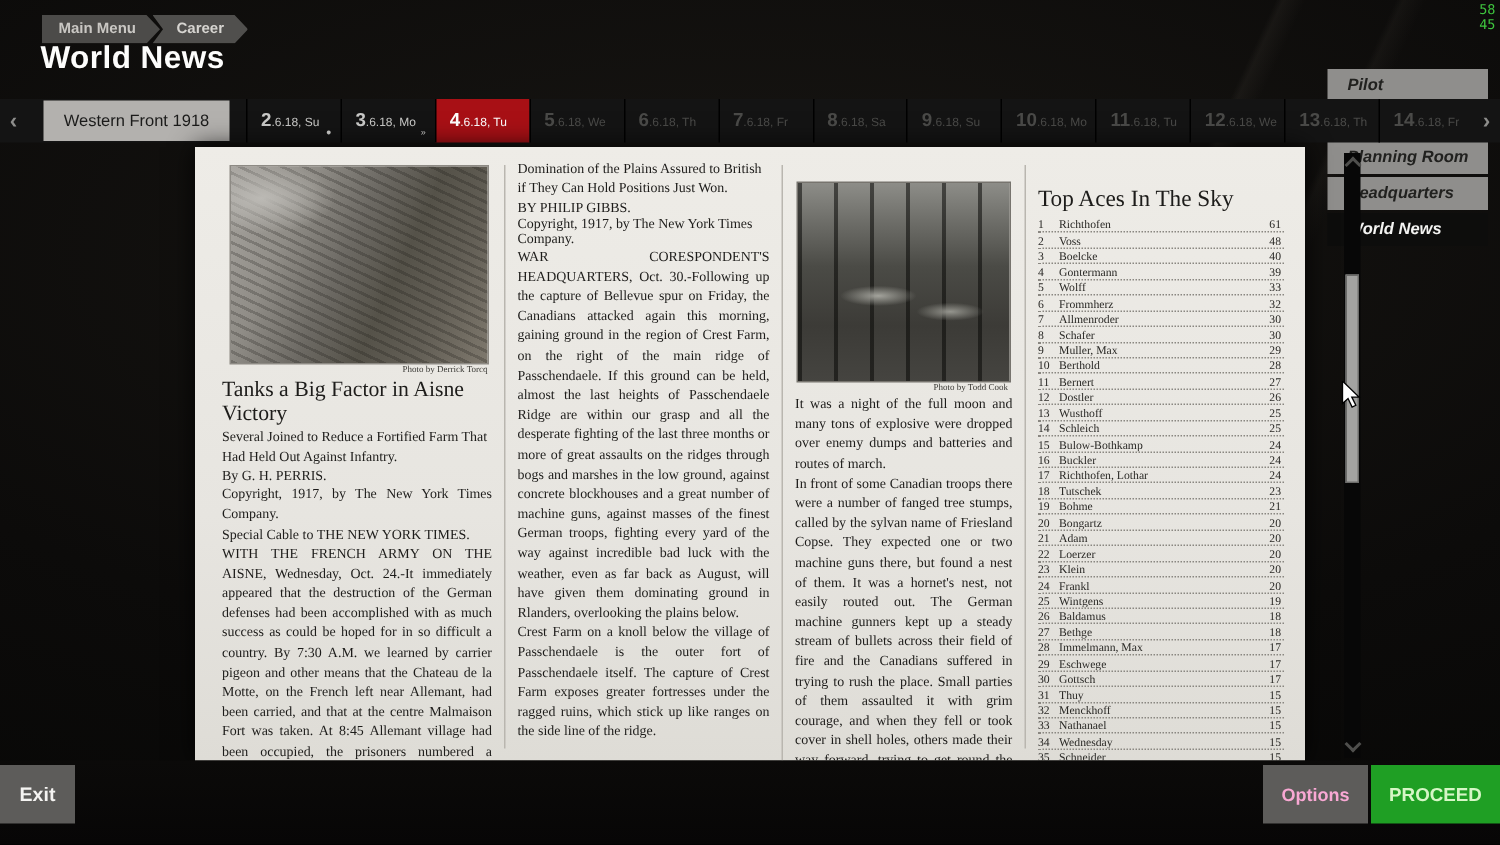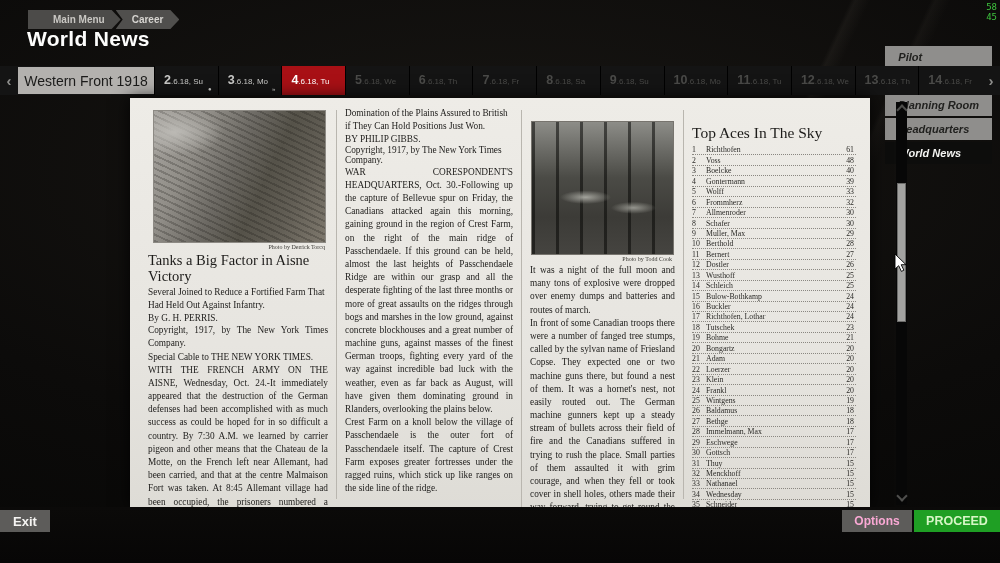--- a/index.html
+++ b/index.html
@@ -11,40 +11,40 @@
                linear-gradient(115deg, transparent 62%, rgba(70,65,58,.14) 63%, transparent 66%);
     pointer-events:none;}
 
   
   .fps{position:absolute;top:2px;right:3px;text-align:right;color:#3ec43e;
     font-family:"DejaVu Sans Mono",monospace;font-size:9px;line-height:1.15;}
 
   
   .breadcrumb{position:absolute;top:10px;left:28px;display:flex;}
   .crumb{background:#4c4b49;color:#c9c7c3;font-size:10px;font-weight:bold;
-    padding:4px 16px 4px 25px;
+    padding:4px 16px 4px 11px;
     clip-path:polygon(0 0, calc(100% - 9px) 0, 100% 50%, calc(100% - 9px) 100%, 0 100%);}
   .crumb + .crumb{margin-left:-5px;padding-left:16px;background:#504f4d;color:#d6d4d0;
     clip-path:polygon(0 0, calc(100% - 9px) 0, 100% 50%, calc(100% - 9px) 100%, 0 100%, 7px 50%);}
 
   .page-title{position:absolute;top:27px;left:27px;margin:0;font-size:21px;font-weight:bold;
     color:#fdfdfc;letter-spacing:.3px;}
 
   
   .nav-tabs{position:absolute;top:46px;right:8px;display:flex;gap:2px;flex-direction:column;}
   .nav-tab{height:22px;padding:0 13px;display:flex;align-items:center;background:#8f8e8c;
     color:#21211f;font-style:italic;font-weight:bold;font-size:11px;cursor:default;}
   .nav-tab.active{background:#0d0d0c;color:#f3f3f1;}
 
   
   .date-bar{position:absolute;top:66px;left:0;right:0;height:29px;background:#141414;
     display:flex;align-items:stretch;}
   .chev{width:18px;display:flex;align-items:center;justify-content:center;color:#8d8d8b;
     font-size:15px;font-weight:bold;}
-  .campaign{width:136px;margin:1px 0;background:#b3b1ae;color:#1b1b1a;font-size:14px;
+  .campaign{width:124px;margin:1px 11px;background:#b3b1ae;color:#1b1b1a;font-size:11px;
     display:flex;align-items:center;justify-content:center;}
   .dates{flex:1;display:flex;}
   .date-tab{position:relative;flex:1;display:flex;align-items:baseline;padding:7px 0 0 9px;
     color:#c9c9c7;border-left:1px solid #000;box-sizing:border-box;}
   .date-tab .day{font-size:12.5px;font-weight:bold;}
   .date-tab .rest{font-size:8px;}
   .date-tab.disabled{color:#4a4a48;}
   .date-tab.active{background:#a81015;color:#fff;}
   .badge{position:absolute;right:6px;bottom:3px;font-size:6px;color:#cfcfcd;font-style:normal;}
 
@@ -94,21 +94,21 @@
   .sb-up{top:106px;transform:rotate(45deg);}
   .sb-down{top:492px;transform:rotate(225deg);}
   .sb-thumb{position:absolute;left:897px;top:183px;width:9px;height:139px;
     background:#a3a3a1;border:1px solid #6c6c6a;box-sizing:border-box;}
 
   .cursor{position:absolute;left:894px;top:254px;pointer-events:none;}
 
   
   .footer{position:absolute;left:0;right:0;bottom:0;height:56px;
     background:linear-gradient(180deg,#0b0a09,#070606);}
-  .fbtn{position:absolute;top:3px;height:22px;display:flex;align-items:center;
+  .fbtn{position:absolute;top:3px;height:39px;display:flex;align-items:center;
     justify-content:center;font-weight:bold;}
   .btn-exit{left:0;width:50px;background:#5d5c5a;color:#f5f4f2;font-size:13px;}
   .btn-options{right:88px;width:70px;background:#5d5c5a;color:#f9a8d4;font-size:12px;}
   .btn-proceed{right:0;width:86px;background:#1f9f24;color:#d6f6c6;font-size:12.5px;text-align:center;}
 </style>
 </head>
 <body>
 
 <div class="screen">
 

